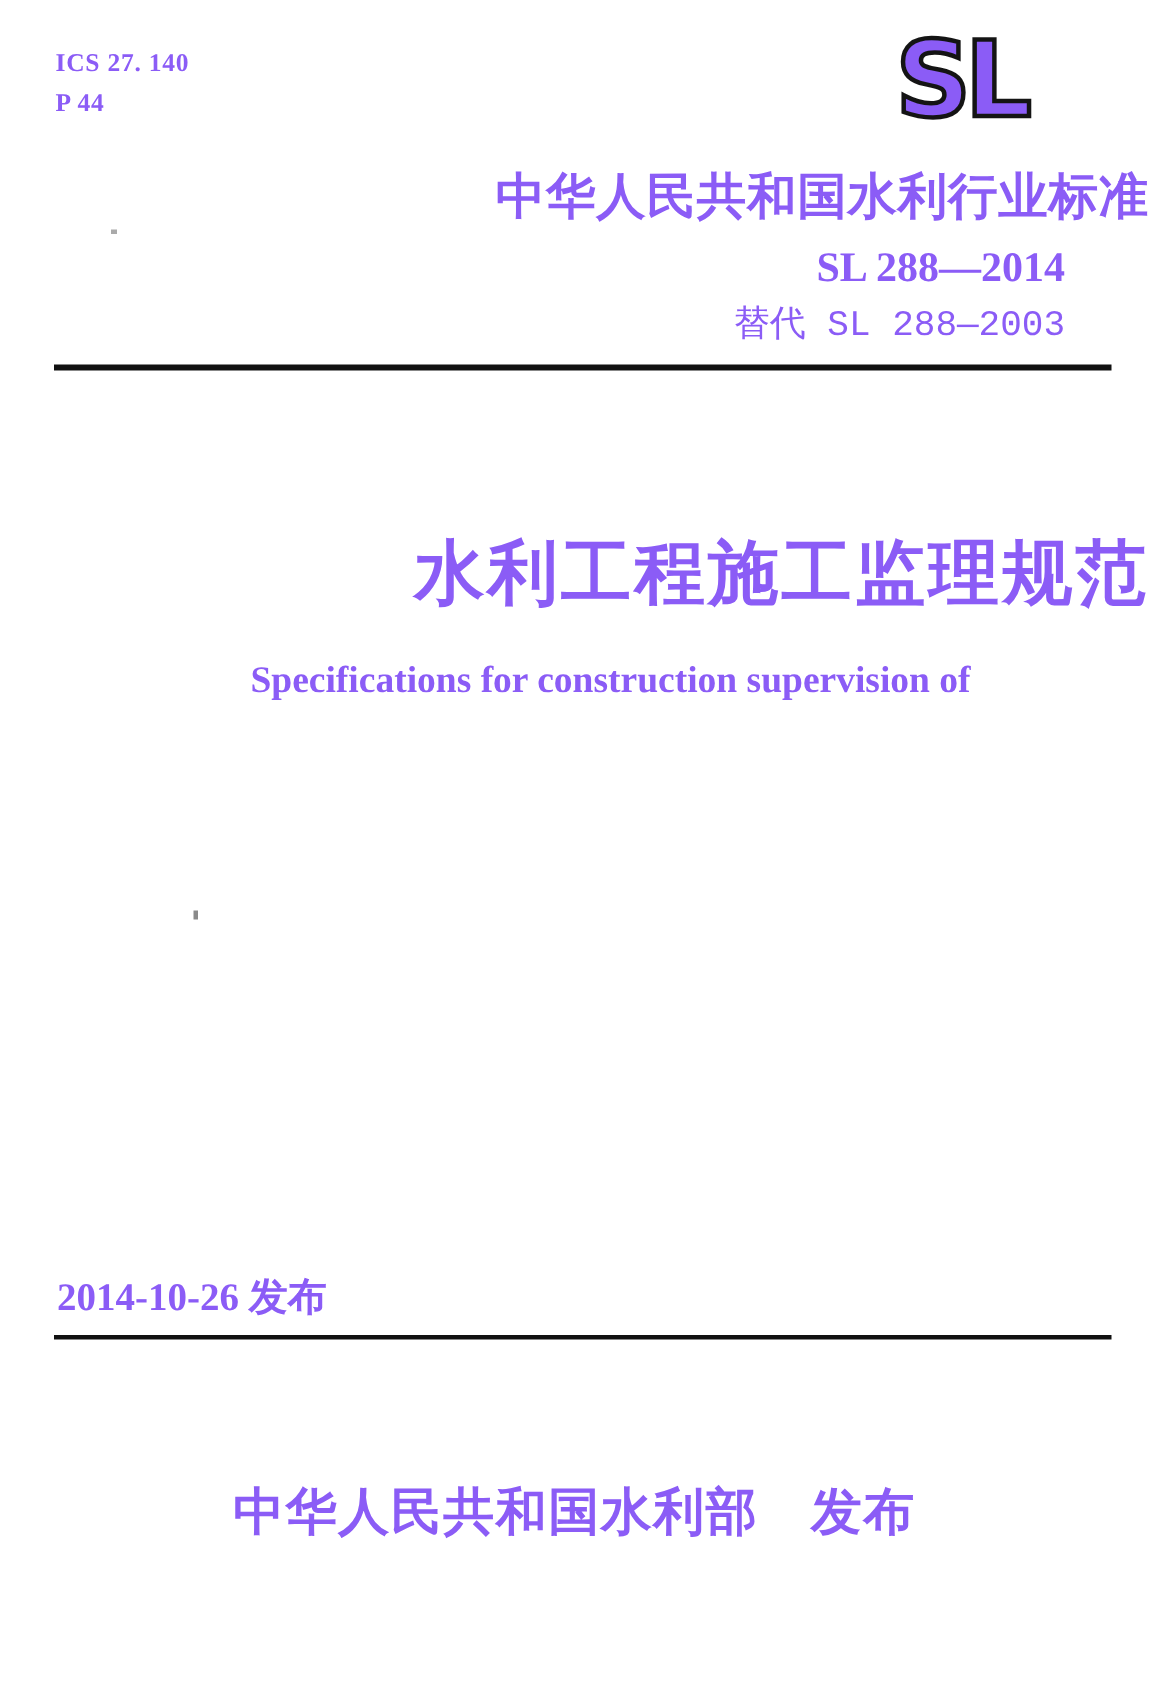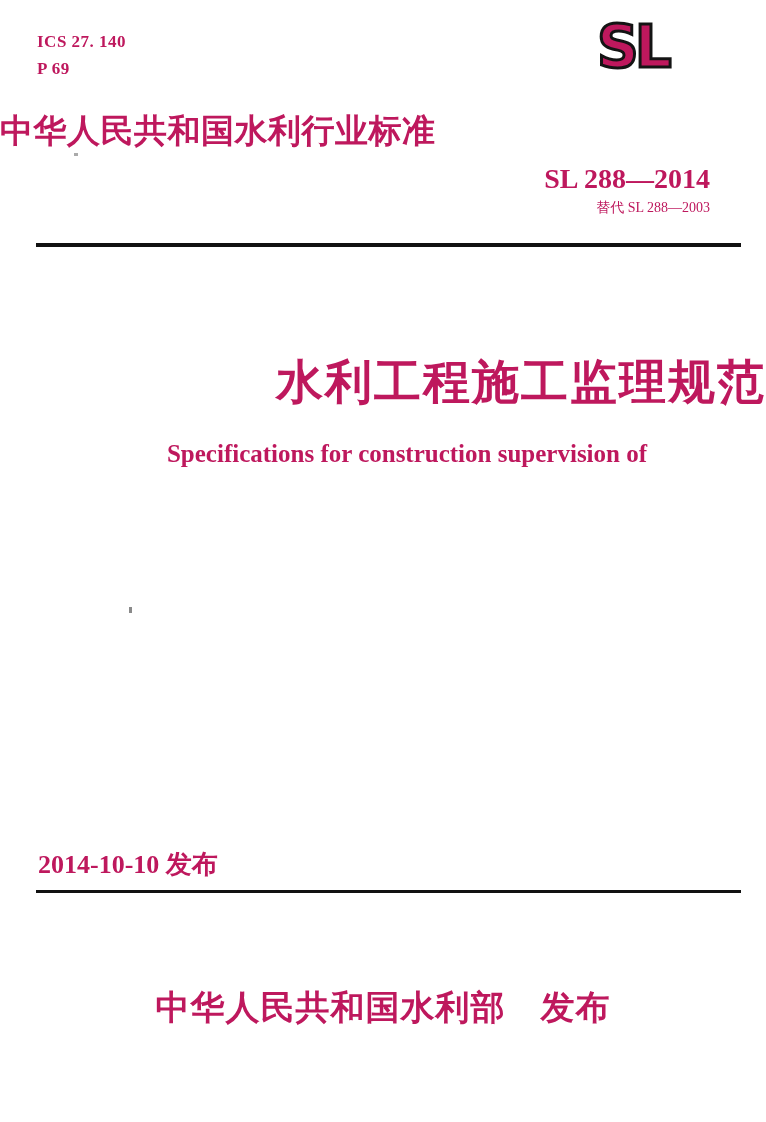--- a/index.html
+++ b/index.html
@@ -1,70 +1,70 @@
 <!DOCTYPE html>
 <html><head>
 <meta charset="utf-8">
 <style>
   html, body { margin: 0; padding: 0; background: #ffffff; }
   .page {
     position: relative;
     width: 766px;
     height: 1122px;
     background: #ffffff;
-    color: #be185d;
+    color: #8b5cf6;
     font-family: "Liberation Serif", serif;
     overflow: hidden;
   }
   .ics-block {
     position: absolute;
     left: 37px;
     top: 28px;
     font-weight: bold;
     font-size: 17px;
     line-height: 27px;
     letter-spacing: 0.5px;
     font-family: "Liberation Serif", serif;
   }
   .sl-logo {
     position: absolute;
     left: 597px;
     top: 18px;
     font-family: "DejaVu Sans", sans-serif;
     font-weight: bold;
-    font-size: 58px;
+    font-size: 70px;
     line-height: 1;
     letter-spacing: -4px;
     -webkit-text-stroke: 3px #141414;
   }
   .standard-category {
     position: absolute;
     top: 109px;
     left: 0;
     width: 100%;
-    text-align: left;
+    text-align: right;
     font-family: "Liberation Sans", sans-serif;
     font-weight: bold;
     font-size: 33px;
     letter-spacing: 0.5px;
   }
   .standard-number {
     position: absolute;
     top: 163px;
     right: 56px;
     font-weight: bold;
     font-size: 28px;
     font-family: "Liberation Serif", serif;
   }
   .supersedes {
     position: absolute;
     top: 199px;
     right: 56px;
-    font-size: 14px;
-    font-family: Liberation Serif, serif;
+    font-size: 24px;
+    font-family: Liberation Mono, monospace;
   }
   .rule {
     position: absolute;
     left: 36px;
     width: 705px;
     background: #111111;
   }
   .rule-top { top: 243px; height: 4px; }
   .rule-bottom { top: 890px; height: 3px; }
   .title-cn {
@@ -116,21 +116,21 @@
   .speck-1 { left: 129px; top: 607px; width: 3px; height: 6px; }
   .speck-2 { left: 74px; top: 153px; width: 4px; height: 3px; background: #aaaaaa; }
 </style>
 </head>
 <body>
 
 <div class="page">
 
   <div class="ics-block">
     <div>ICS 27. 140</div>
-    <div>P 69</div>
+    <div>P 44</div>
   </div>
 
   <div class="sl-logo">SL</div>
 
   <div class="standard-category">中华人民共和国水利行业标准</div>
 
   <div class="standard-number">SL 288—2014</div>
 
   <div class="supersedes">替代 SL 288—2003</div>
 
@@ -139,20 +139,20 @@
   <div class="title-cn">水利工程施工监理规范</div>
 
   <div class="title-en">
     <div>Specifications for construction supervision of</div>
   </div>
 
   <div class="speck speck-1"></div>
   <div class="speck speck-2"></div>
 
   <div class="dates-row">
-    <div>2014-10-10 发布</div>
+    <div>2014-10-26 发布</div>
   </div>
 
   <div class="rule rule-bottom"></div>
 
   <div class="publisher">中华人民共和国水利部　发布</div>
 
 </div>
 
 </body></html>

